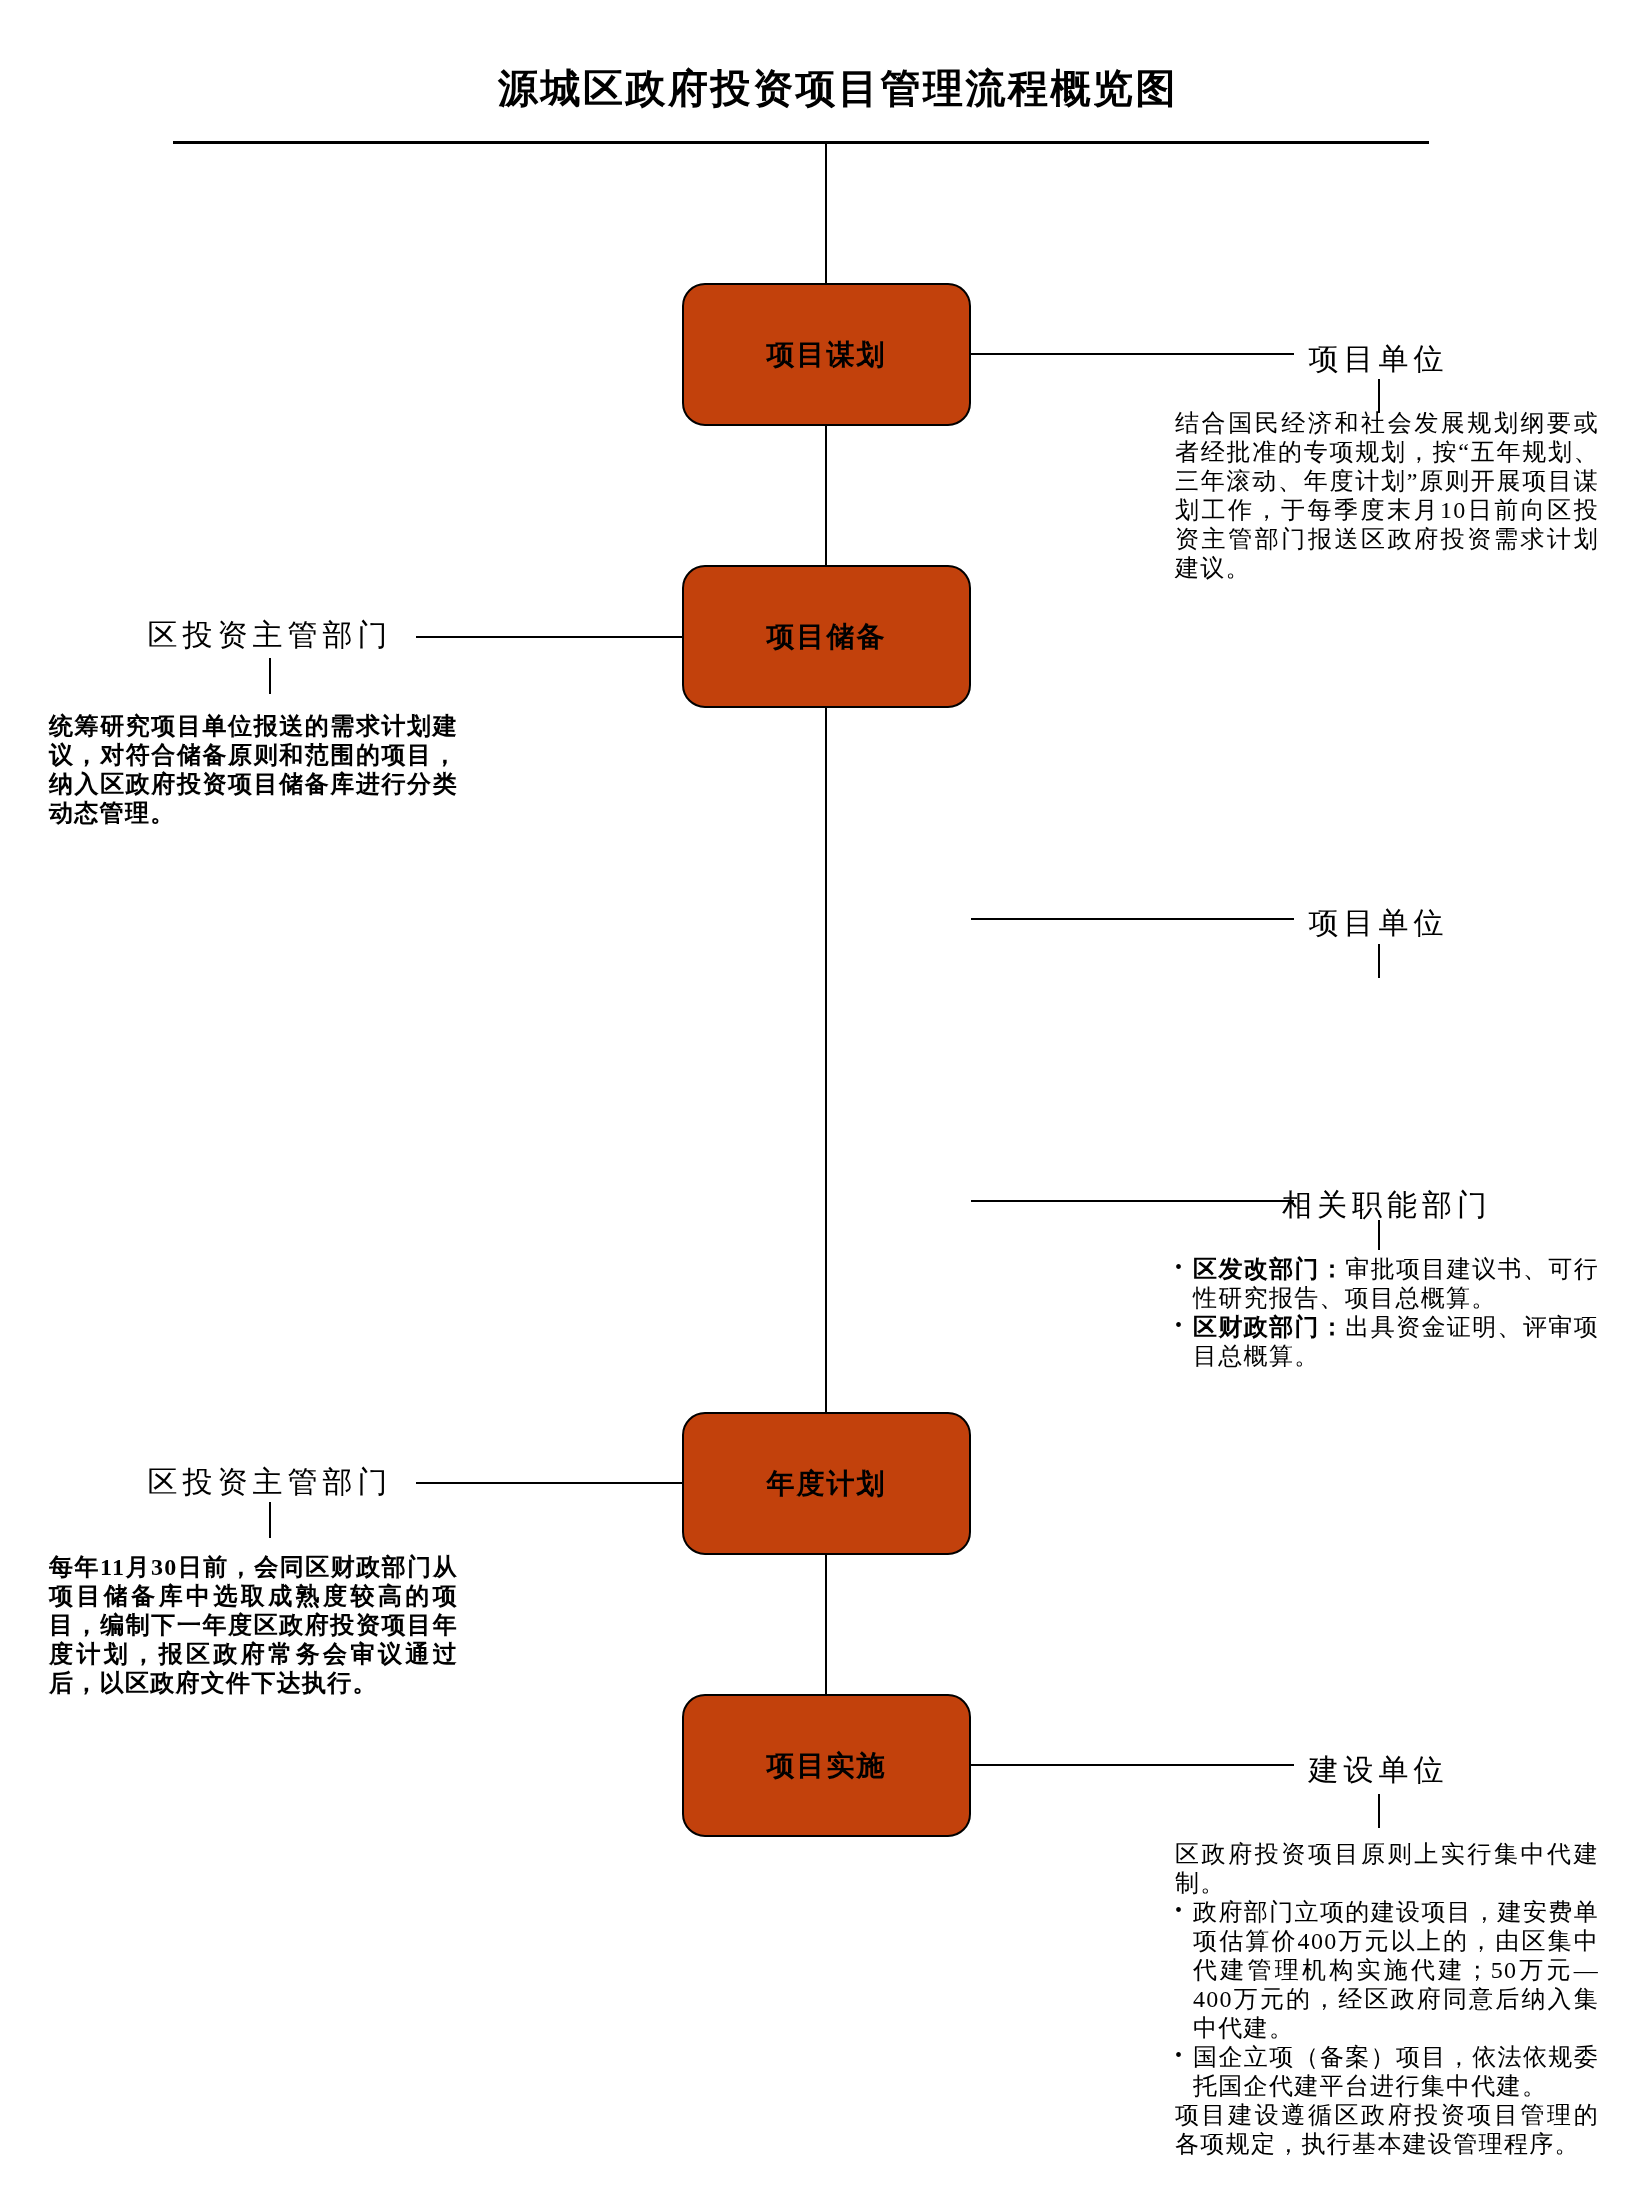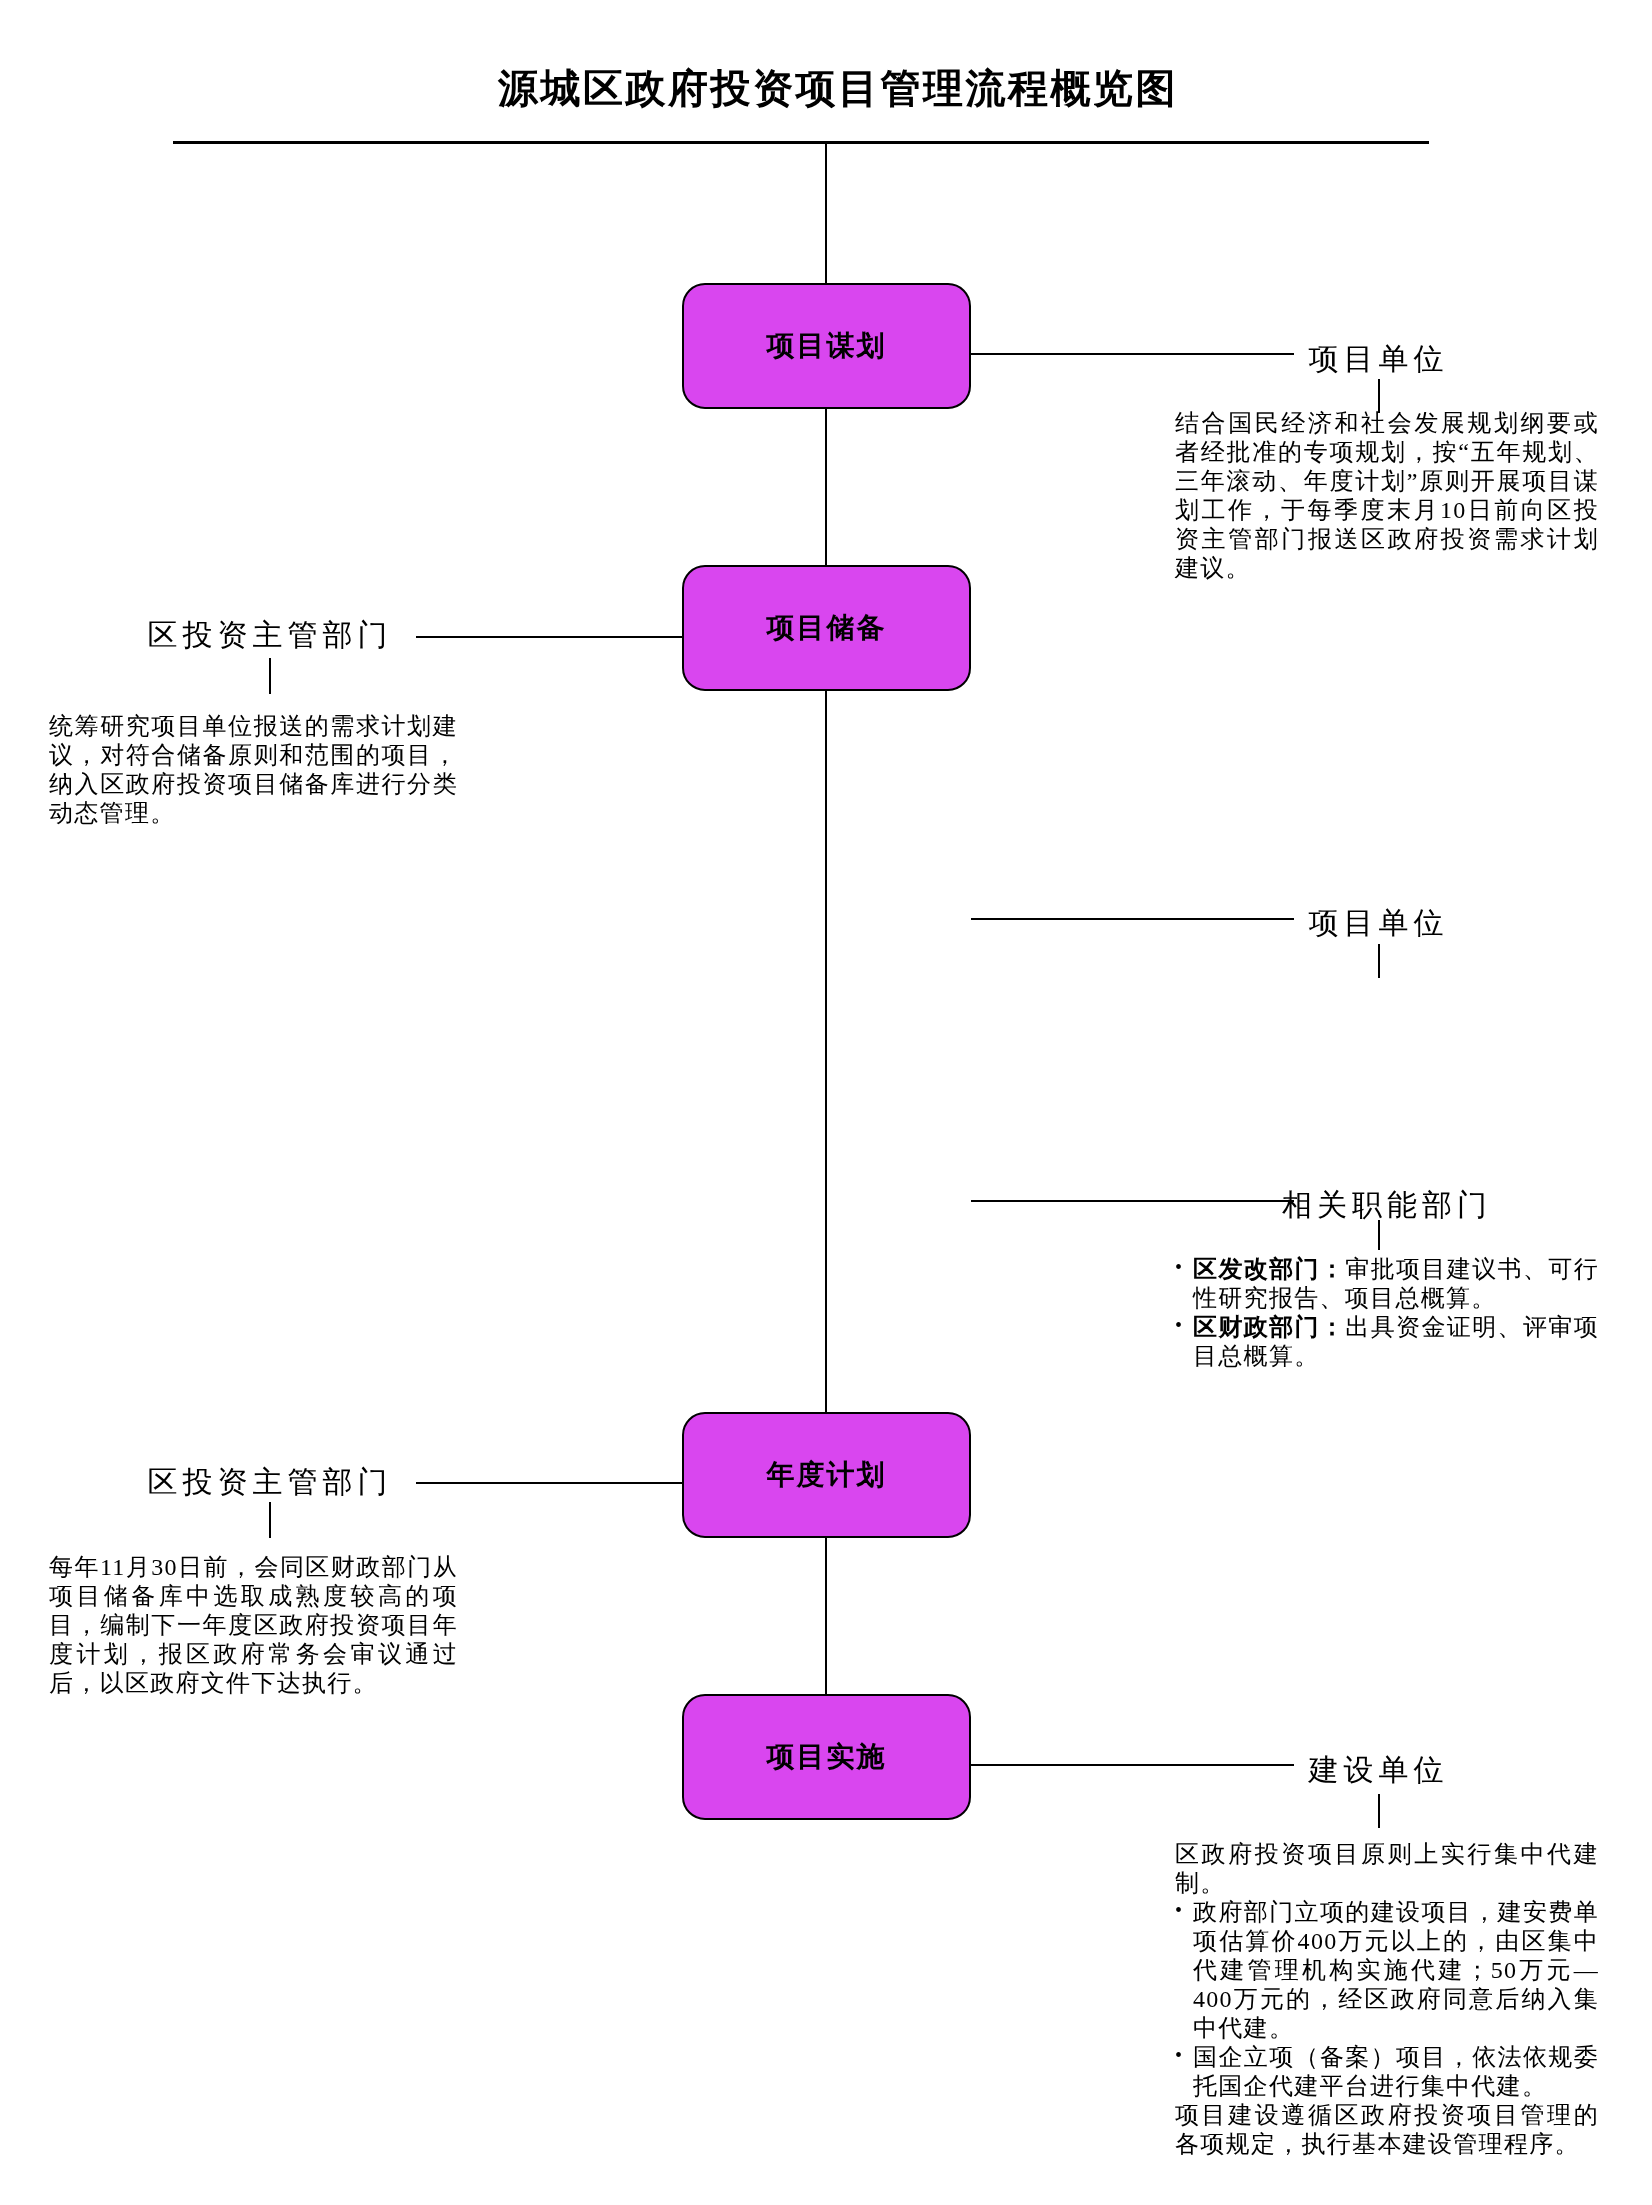--- a/index.html
+++ b/index.html
@@ -5,37 +5,37 @@
   html,body{margin:0;padding:0;background:#ffffff;}
   .page{position:relative;width:1652px;height:2205px;background:#ffffff;color:#000;
         font-family:"Liberation Serif","DejaVu Serif",serif;overflow:hidden;}
 
   .title{position:absolute;top:49px;left:0;width:1652px;text-align:center;
          font-size:40px;font-weight:bold;letter-spacing:2.5px;margin:12px;}
 
   .top-rule{position:absolute;left:173px;top:141px;width:1256px;height:3px;background:#000;}
   .trunk{position:absolute;left:825px;top:142px;width:2px;height:1553px;background:#000;}
 
-  .node{position:absolute;left:682px;width:289px;height:126px;background:#d946ef;
+  .node{position:absolute;left:682px;width:289px;height:143px;background:#c2410c;
         border:2px solid #000;border-radius:23px;box-sizing:border-box;
         display:flex;align-items:center;justify-content:center;}
   .node .lbl{font-family:"Liberation Sans","DejaVu Sans",sans-serif;font-weight:bold;
         font-size:28px;letter-spacing:2px;white-space:nowrap;}
 
   .hline{position:absolute;height:2px;background:#000;}
   .vtick{position:absolute;width:2px;background:#000;}
 
   .actor{position:absolute;font-size:30px;letter-spacing:5px;text-align:center;white-space:nowrap;}
   .actor.right{left:1282px;width:193px;}
   .actor.left{left:138px;width:264px;}
 
   .para{position:absolute;font-size:24px;line-height:29px;letter-spacing:1.3px;
         text-align:justify;text-justify:inter-ideograph;}
   .para.right{left:1175px;width:424px;}
-  .para.left{left:49px;width:409px;}
+  .para.left{left:49px;width:409px;font-weight:bold;}
 
   .bullet{position:relative;padding-left:18px;font-family:Liberation Serif, serif;}
   .bullet::before{content:"\2022";position:absolute;left:0px;top:-2px;font-size:20px;}
   .bullet b{font-weight:bold;}
 </style>
 </head>
 <body>
 
 <div class="page">
 

